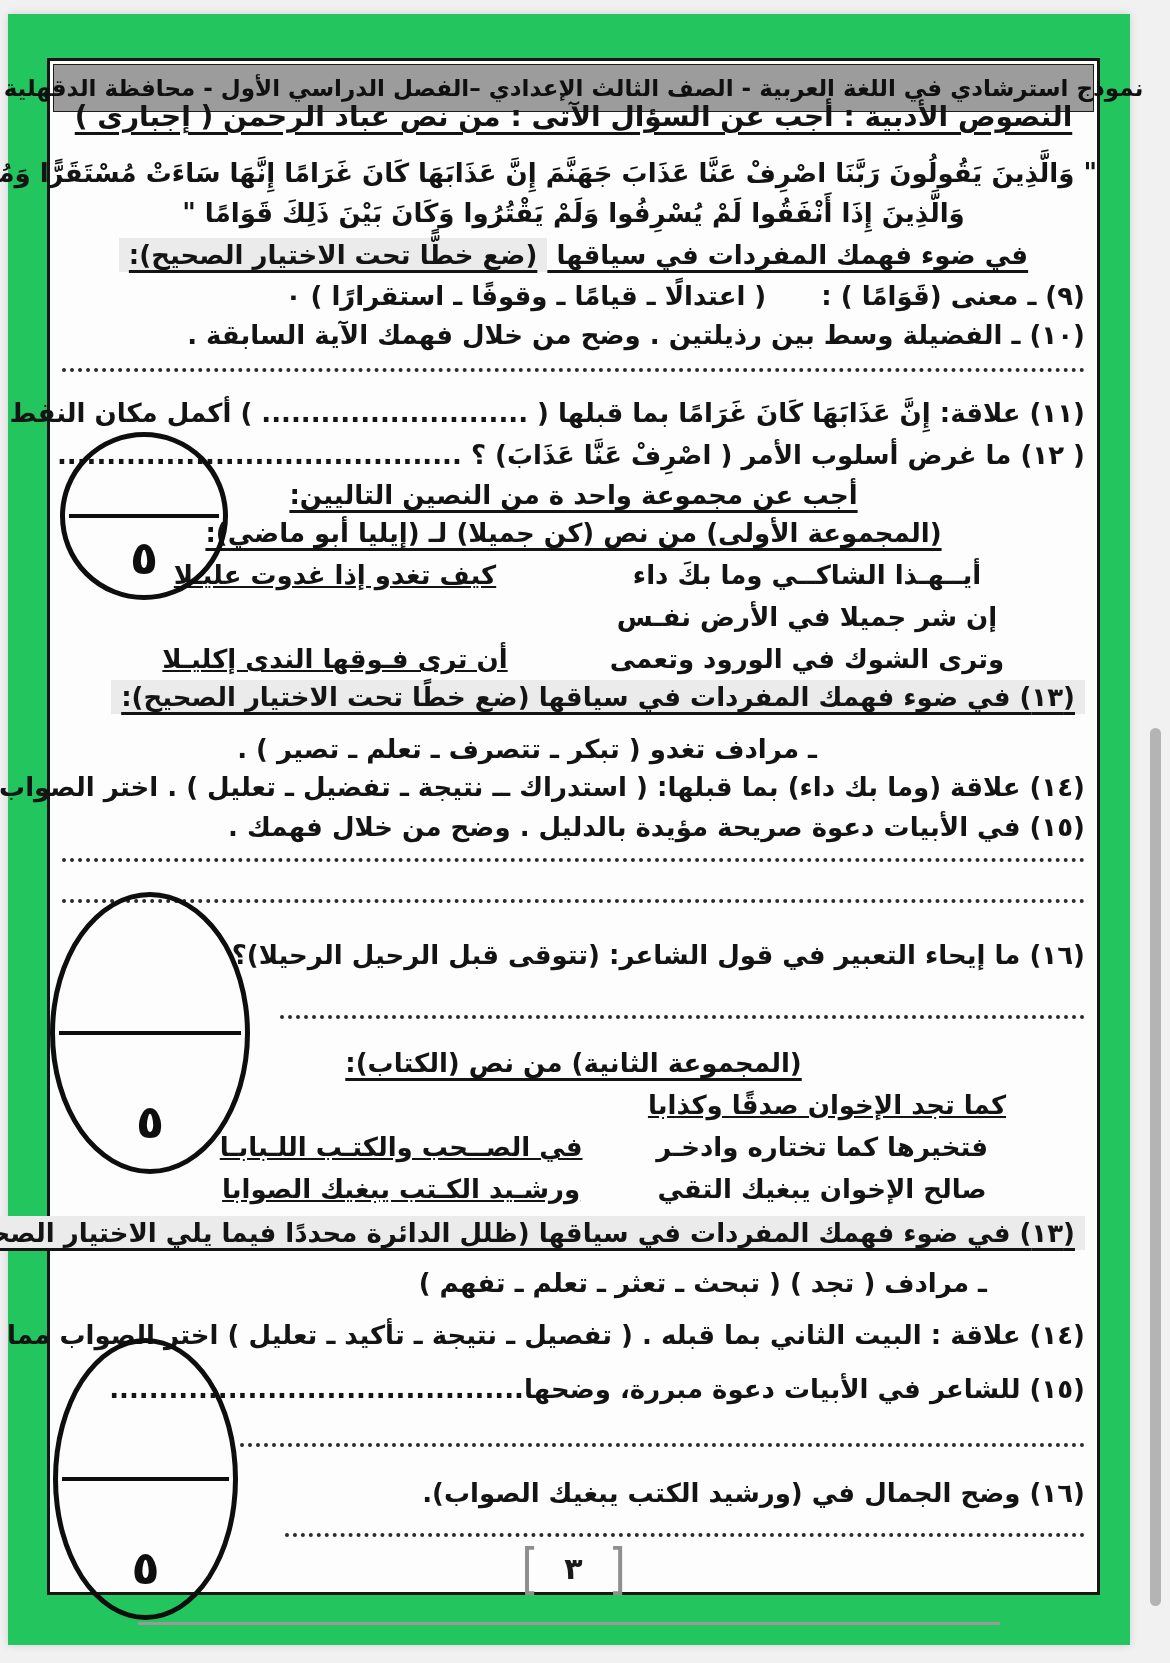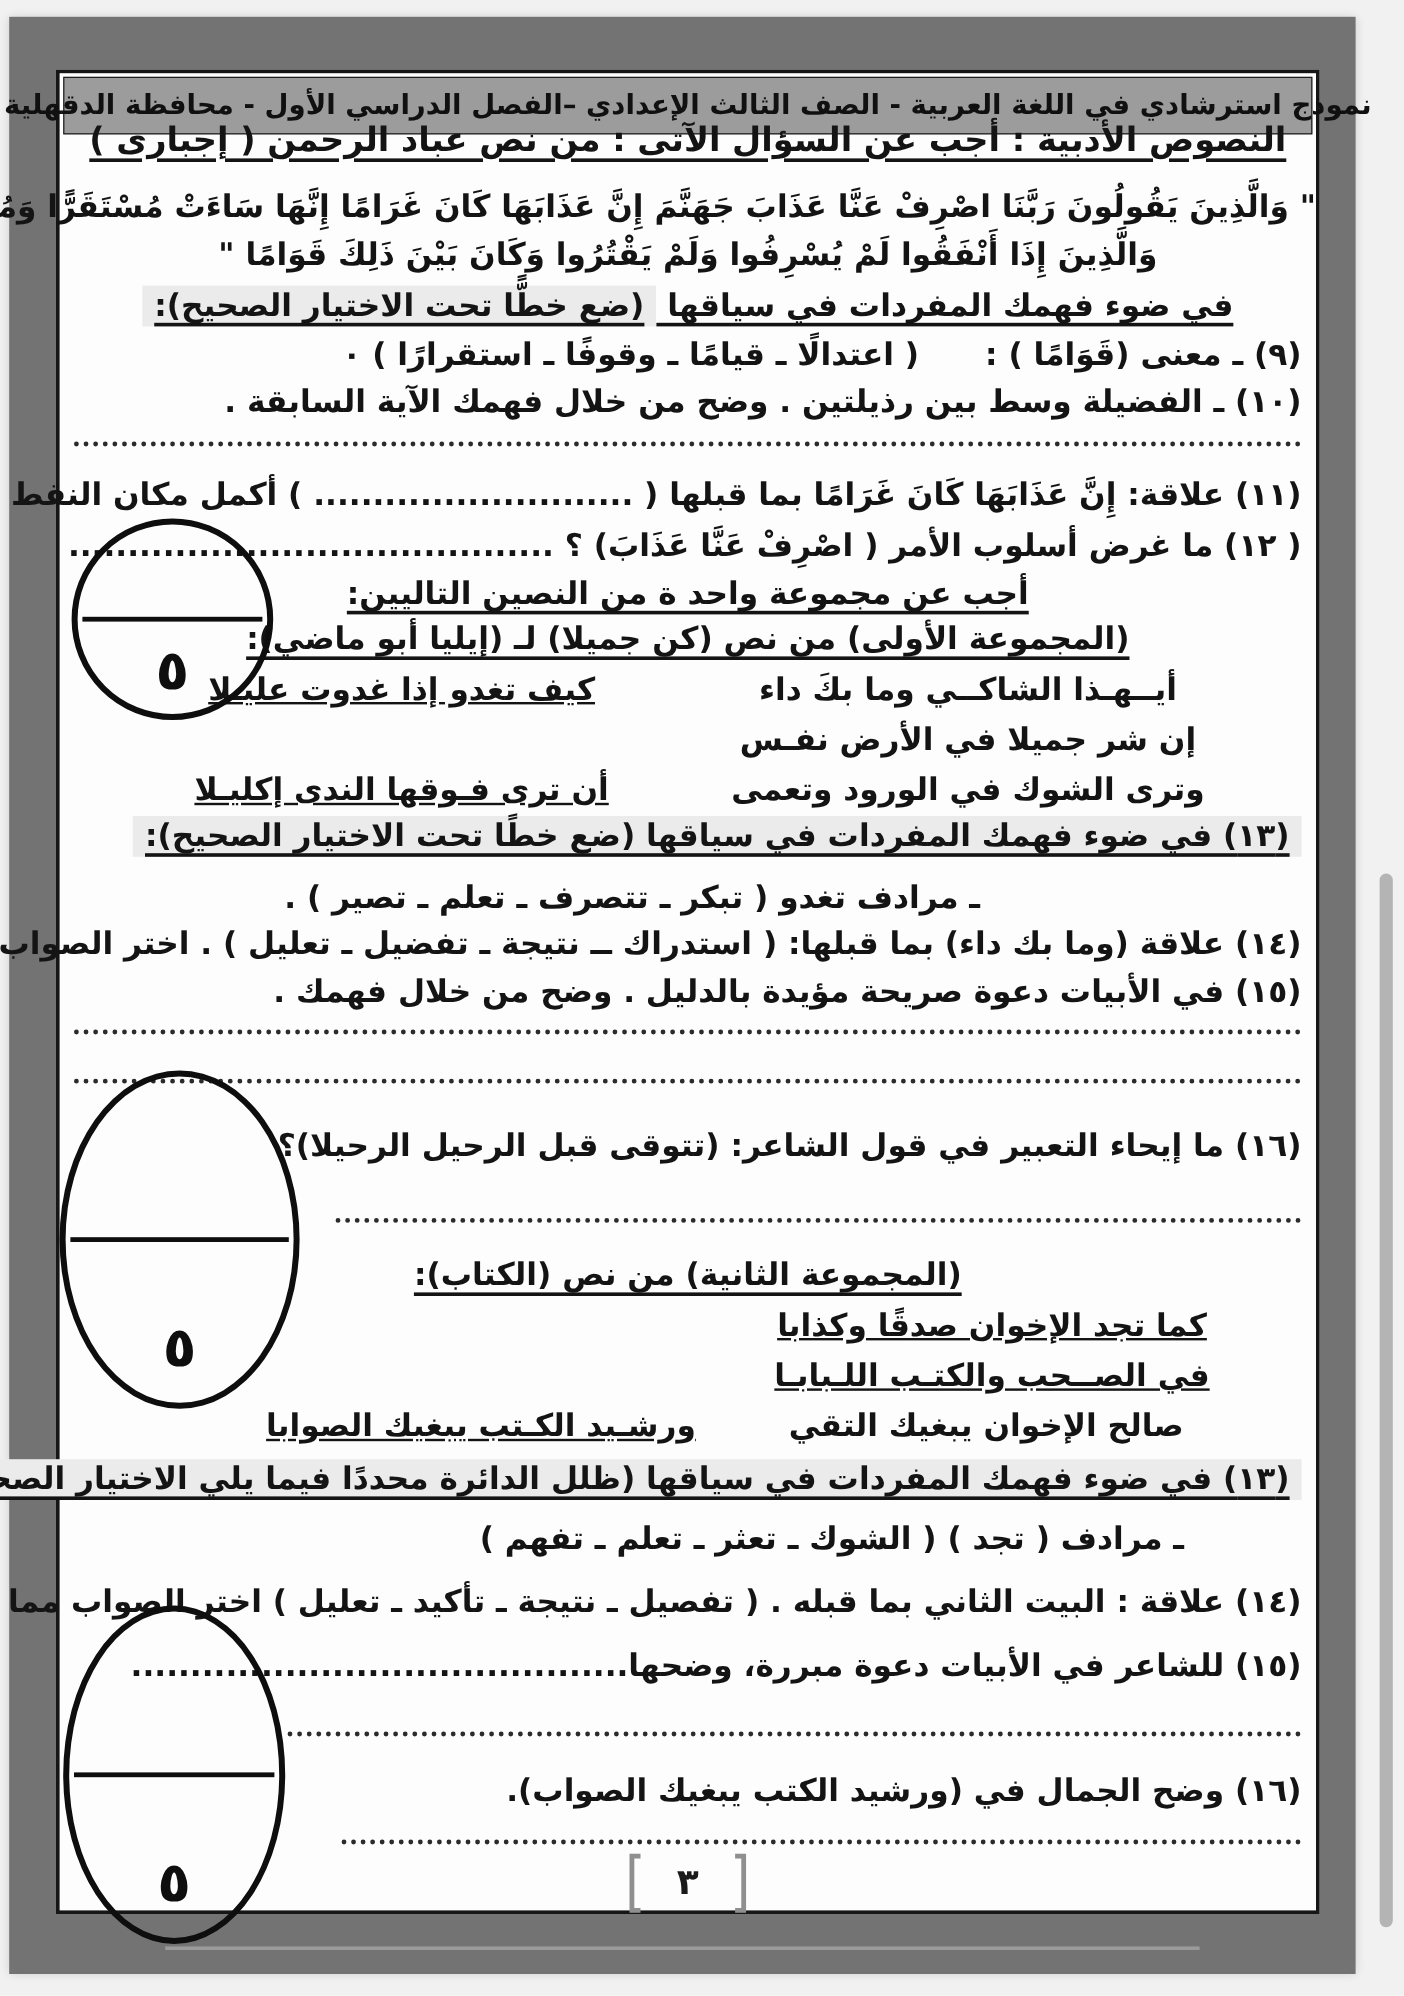--- a/index.html
+++ b/index.html
@@ -7,21 +7,21 @@
     position:relative;
     width:1170px;height:1663px;
     background:#f1f1f1;
     font-family:"DejaVu Sans",sans-serif;
     direction:rtl;
     overflow:hidden;
   }
   .page{
     position:absolute;left:8px;top:14px;
     width:1122px;height:1631px;
-    background:#737373;
+    background:#22c55e;
     box-shadow:0 0 8px rgba(0,0,0,.14);
   }
   .box{
     position:absolute;left:39px;top:44px;
     width:1047px;height:1531px;
     border:3px solid #161616;
     background:#fdfdfd;
   }
   .line{
     position:absolute;left:0;right:0;
@@ -121,29 +121,30 @@
     <div class="line rstart" style="top:874px">(١٦) ما إيحاء التعبير في قول الشاعر: (تتوقى قبل الرحيل الرحيلا)؟</div>
 
     <div class="dotline" style="top:954px;left:230px;right:12px"></div>
 
     <div class="line center" style="top:982px"><span class="u">(المجموعة الثانية) من نص (الكتاب):</span></div>
 
     <div class="verse-row g2row" style="top:1024px">
       <span class="vl">كما تجد الإخوان صدقًا وكذابا</span>
     </div>
     <div class="verse-row g2row" style="top:1066px">
+      <span class="vr">فتخيرها كما تختاره وادخـر</span>
       <span class="vl">في الصــحب والكتـب اللـبابـا</span>
     </div>
     <div class="verse-row g2row" style="top:1108px">
       <span class="vr">صالح الإخوان يبغيك التقي</span>
       <span class="vl">ورشـيد الكـتب يبغيك الصوابا</span>
     </div>
 
     <div class="line rstart" style="top:1152px"><span class="band">(١٣)  في ضوء فهمك المفردات في سياقها (ظلل الدائرة محددًا فيما يلي الاختيار الصحيح):</span></div>
-    <div class="line rstart" style="top:1202px;padding-right:110px">ـ مرادف ( تجد ) ( الشوك ـ تعثر ـ تعلم ـ تفهم )</div>
+    <div class="line rstart" style="top:1202px;padding-right:110px">ـ مرادف ( تجد ) ( تبحث ـ تعثر ـ تعلم ـ تفهم )</div>
     <div class="line rstart" style="top:1254px">(١٤) علاقة : البيت الثاني بما قبله .  ( تفصيل ـ نتيجة ـ تأكيد ـ تعليل ) اختر الصواب مما بين القوسين .</div>
     <div class="line rstart" style="top:1308px">(١٥) للشاعر في الأبيات دعوة مبررة، وضحها..........................................</div>
 
     <div class="dotline" style="top:1382px;left:190px;right:12px"></div>
 
     <div class="line rstart" style="top:1412px">(١٦) وضح الجمال في (ورشيد الكتب يبغيك الصواب).</div>
 
     <div class="dotline" style="top:1472px;left:235px;right:12px"></div>
 
     <div class="footer-num" style="top:1482px">

